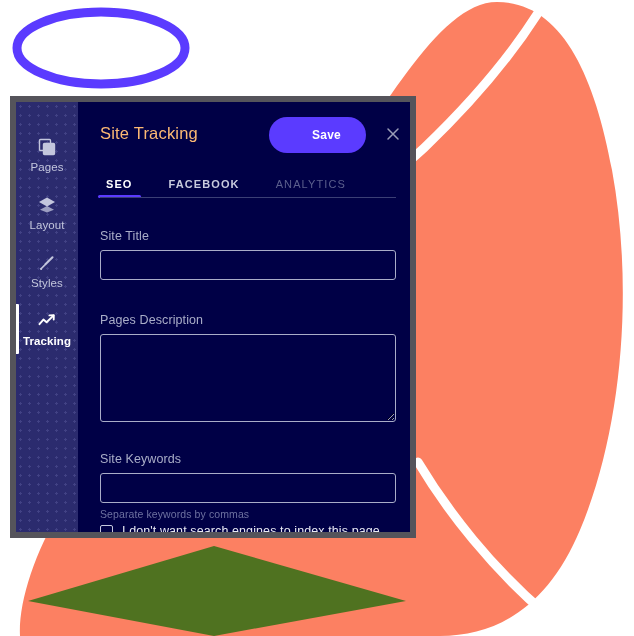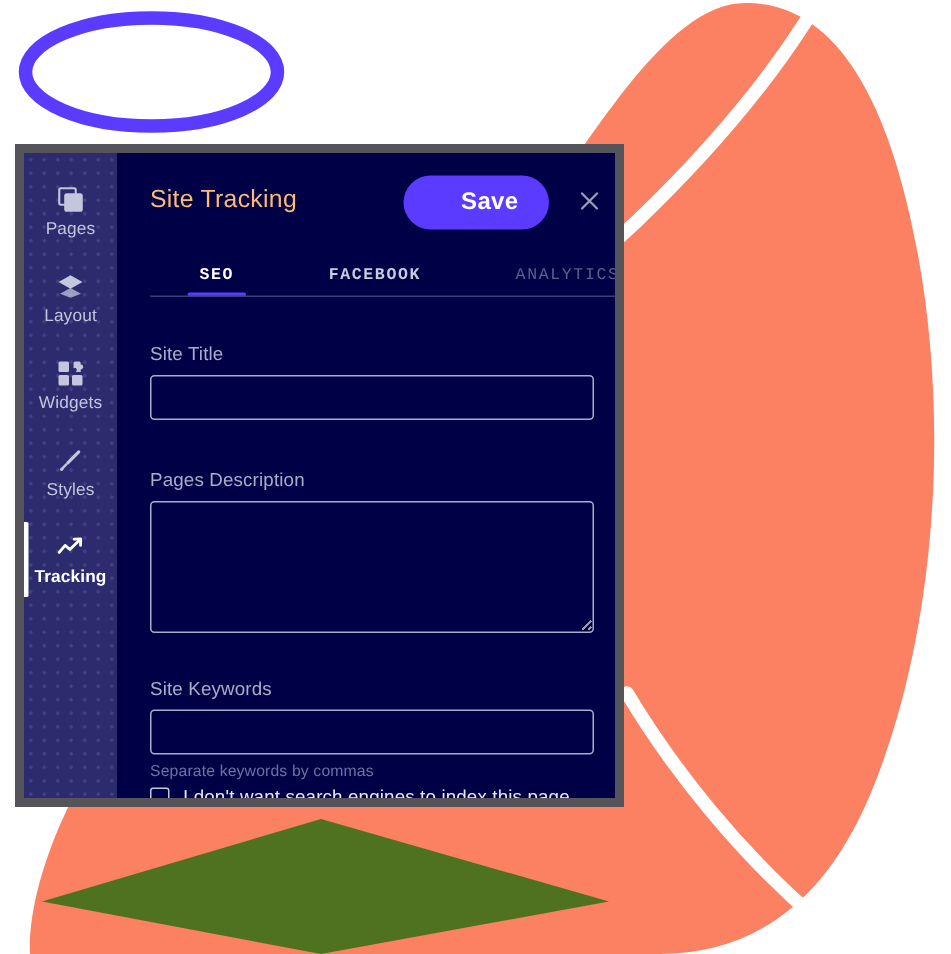--- a/index.html
+++ b/index.html
@@ -23,21 +23,21 @@
     box-sizing:border-box;
     display:flex;
     overflow:hidden;
   }
 
   
   #sidebar{
     width:62px;flex:0 0 62px;
     background:#2b2b6e;
     position:relative;
-    padding-top:10px;
+    padding-top:24px;
     box-sizing:border-box;
   }
   #sidebar-dots{
     position:absolute;left:0;top:0;right:0;bottom:0;
     background-image:radial-gradient(#4a4a8c 1px, transparent 1.1px);
     background-size:9px 9px;
     opacity:.75;
     pointer-events:none;
   }
   .nav-item{
@@ -66,40 +66,40 @@
     position:relative;
   }
   #modal-title{
     font-size:16.5px;color:#fdba74;letter-spacing:.2px;font-weight:400;
   }
   #save-button{
     position:absolute;left:169px;top:15px;
     width:97px;height:36px;border-radius:18px;
     background:#5b3bff;border:none;outline:none;cursor:pointer;
     color:#ffffff;font-family:"Liberation Sans", sans-serif;
-    font-size:16px;font-weight:bold;letter-spacing:.2px;
+    font-size:12px;font-weight:bold;letter-spacing:.2px;
     padding:0 0 0 18px;
     text-align:center;
   }
   #close-button{
     position:absolute;left:281px;top:20px;
     width:24px;height:24px;cursor:pointer;
     display:flex;align-items:center;justify-content:center;
   }
 
   
   #tabs{
     display:flex;align-items:flex-end;gap:24px;
     height:26px;margin-top:6px;
     position:relative;
   }
   .tab{
     font-size:11px;letter-spacing:1.1px;font-weight:bold;
     color:#c8cade;cursor:pointer;padding-bottom:6px;position:relative;
-    background:none;border:none;font-family:Liberation Mono, monospace;margin-left:27px;
+    background:none;border:none;font-family:Liberation Sans, sans-serif;
   }
   .tab.dim{color:#5b5f8d;font-weight:normal;letter-spacing:1.1px;}
   .tab.active{color:#ffffff;}
   .tab.active:after{
     content:"";position:absolute;left:-2px;right:-2px;bottom:-2px;height:3px;background:#5b3bff;border-radius:2px;
   }
   #tabs-rule{
     position:absolute;left:0;right:0;bottom:-2px;height:1px;background:#3b3f75;
   }
 
@@ -182,31 +182,20 @@
       <div class="nav-item">
         <span class="nav-ico">
           <svg width="20" height="20" viewBox="0 0 20 20" fill="#c3c6dd">
             <polygon points="10,2.5 18,7 10,11.5 2,7"></polygon>
             <polygon points="10,11 17,14.8 10,17.5 3,14.8" opacity=".75"></polygon>
           </svg>
         </span>
         <span class="nav-label">Layout</span>
       </div>
 
-      <div class="nav-item">
-        <span class="nav-ico">
-          <svg width="20" height="20" viewBox="0 0 20 20" fill="#c3c6dd">
-            <rect x="2" y="2" width="7" height="7" rx="1"></rect>
-            <rect x="2" y="11" width="7" height="7" rx="1"></rect>
-            <rect x="11" y="11" width="7" height="7" rx="1"></rect>
-            <path d="M12.6 2 h3.2 a1 1 0 0 1 1 1 v1.1 a1.5 1.5 0 0 1 1.2 2.6 a1.5 1.5 0 0 1-1.2.6 v1.7 h-3.4 a1.5 1.5 0 0 0-.6-2.8 a1.5 1.5 0 0 0-.8.3 V3 a1 1 0 0 1 1-1 z"></path>
-          </svg>
-        </span>
-        <span class="nav-label">Widgets</span>
-      </div>
 
       <div class="nav-item">
         <span class="nav-ico">
           <svg width="20" height="20" viewBox="0 0 20 20" fill="none" stroke="#c3c6dd" stroke-width="2.1" stroke-linecap="round">
             <path d="M15.5 4.3 L8.2 11.6"></path>
             <path d="M7.2 12.6 L4.6 15.3" stroke-width="1.6"></path>
             <circle cx="4.1" cy="15.9" r="1.1" fill="#c3c6dd" stroke="none"></circle>
           </svg>
         </span>
         <span class="nav-label">Styles</span>

